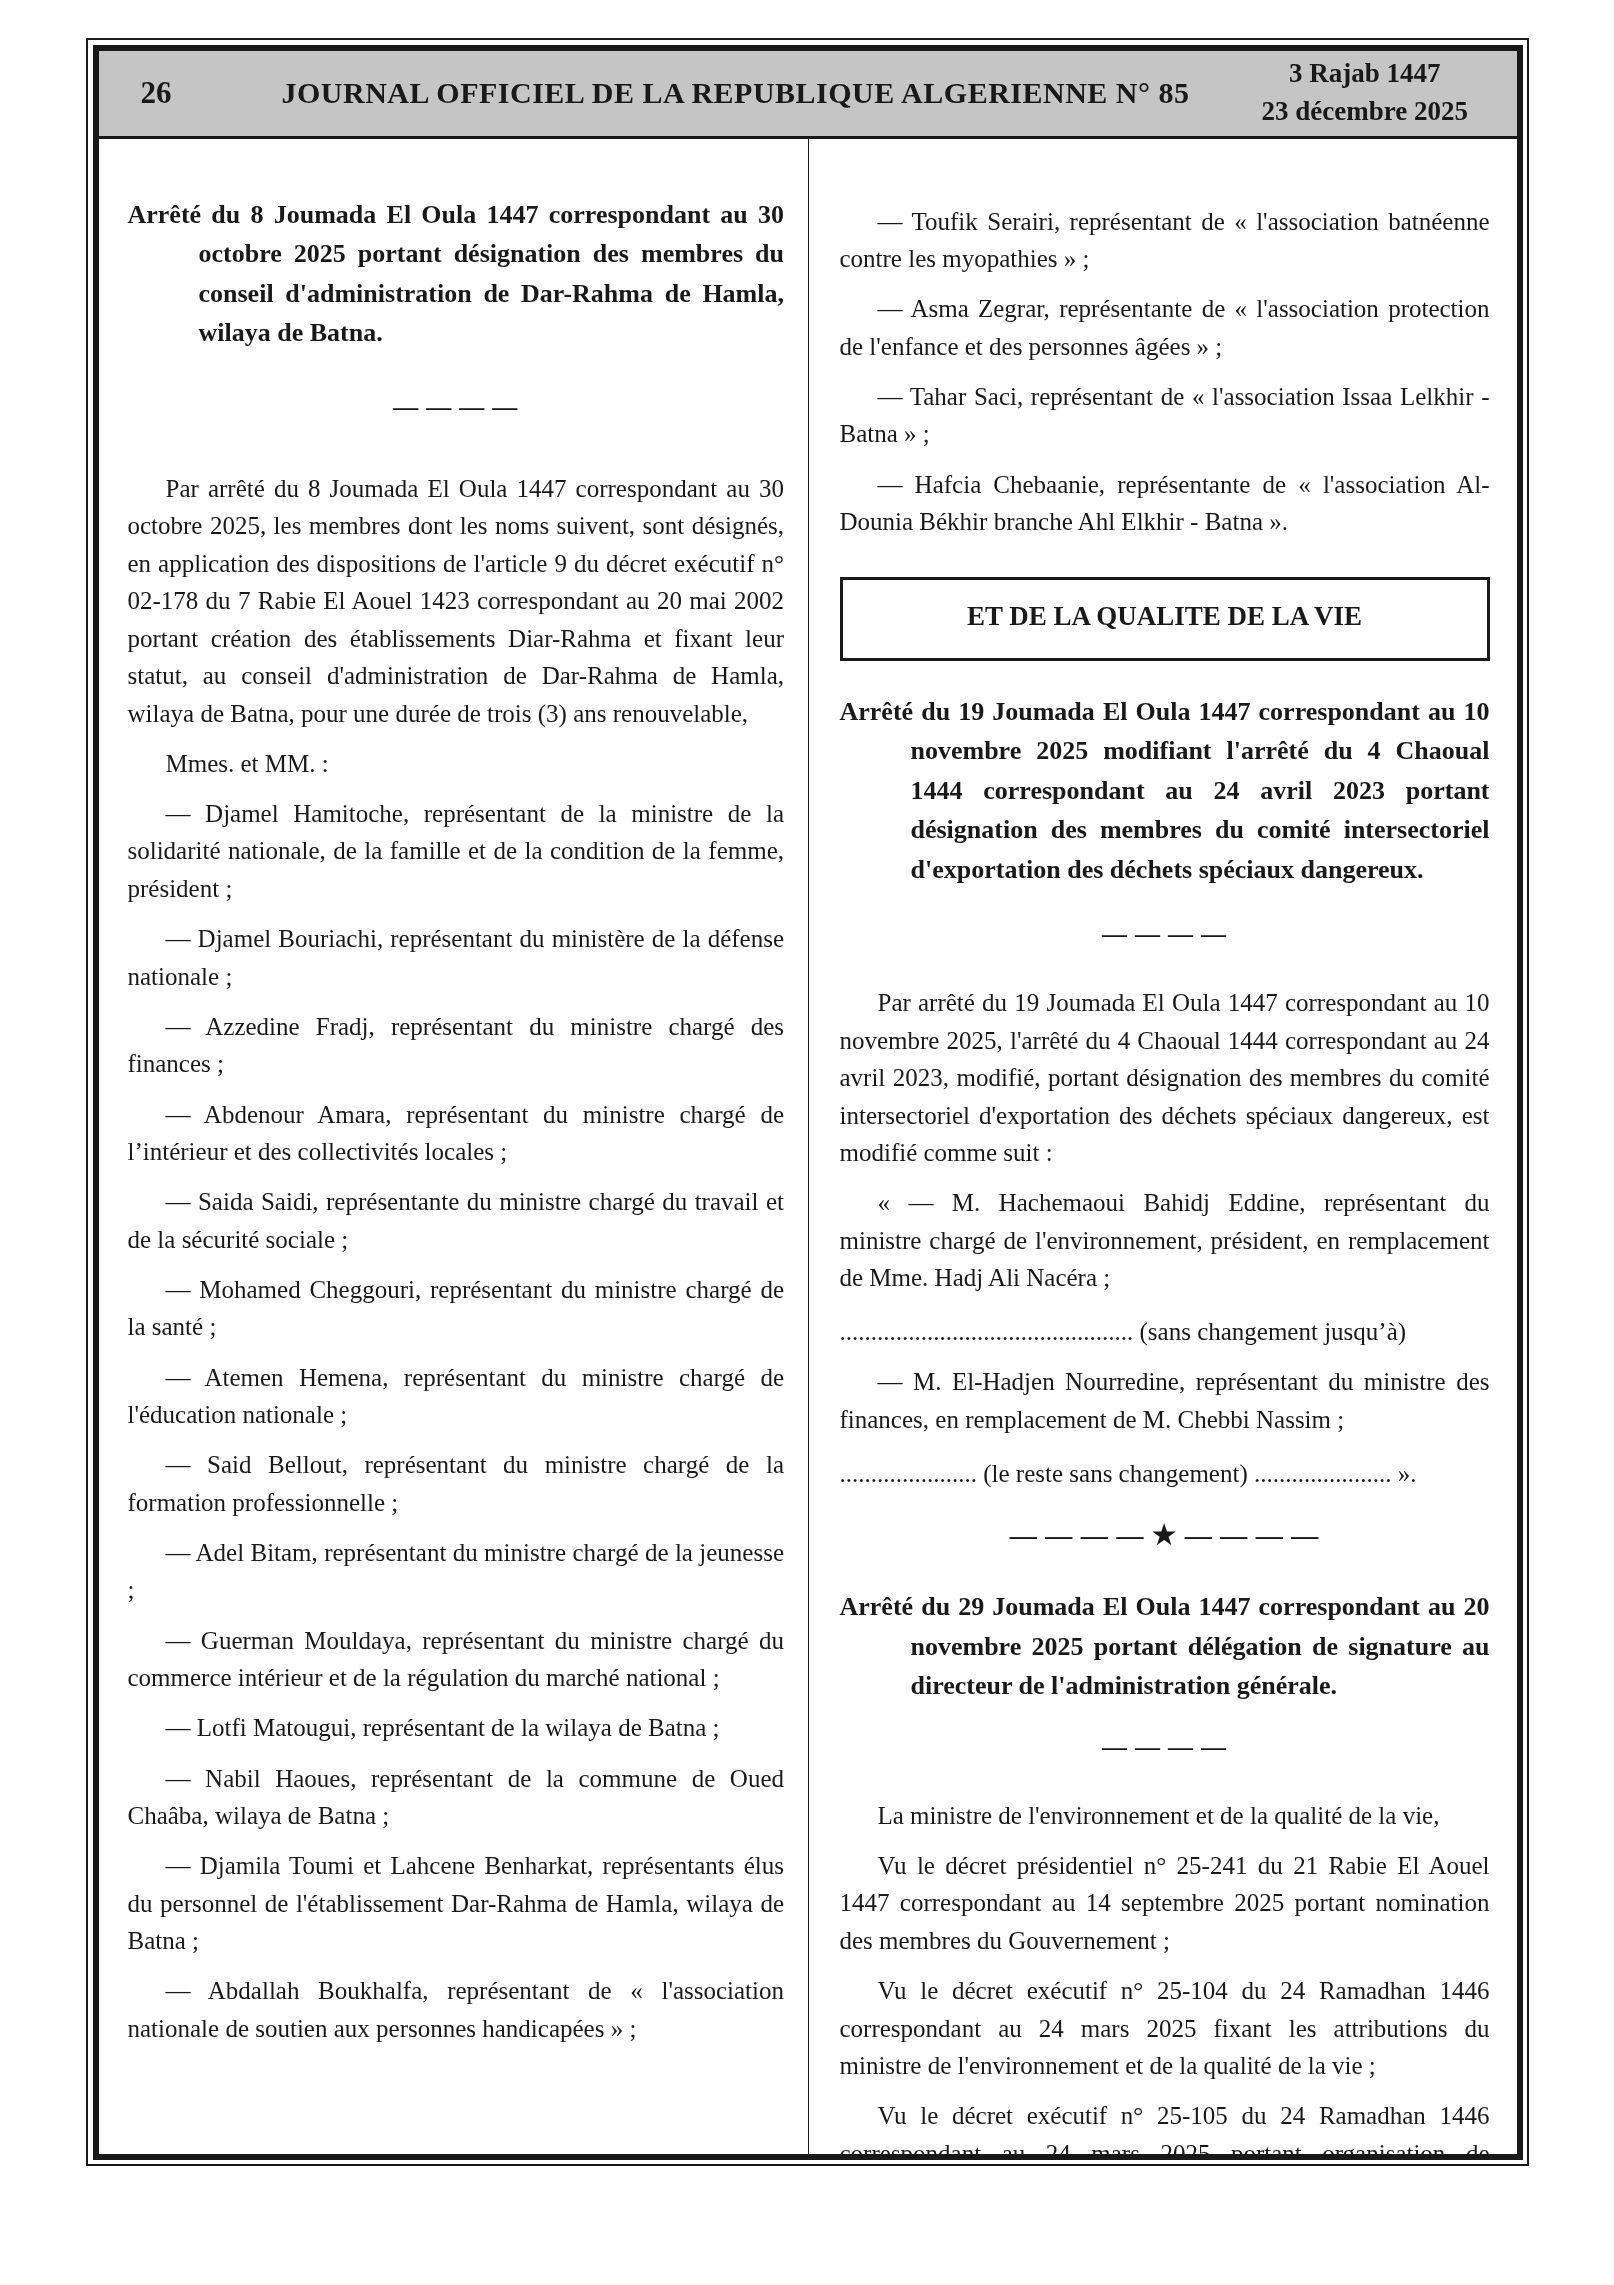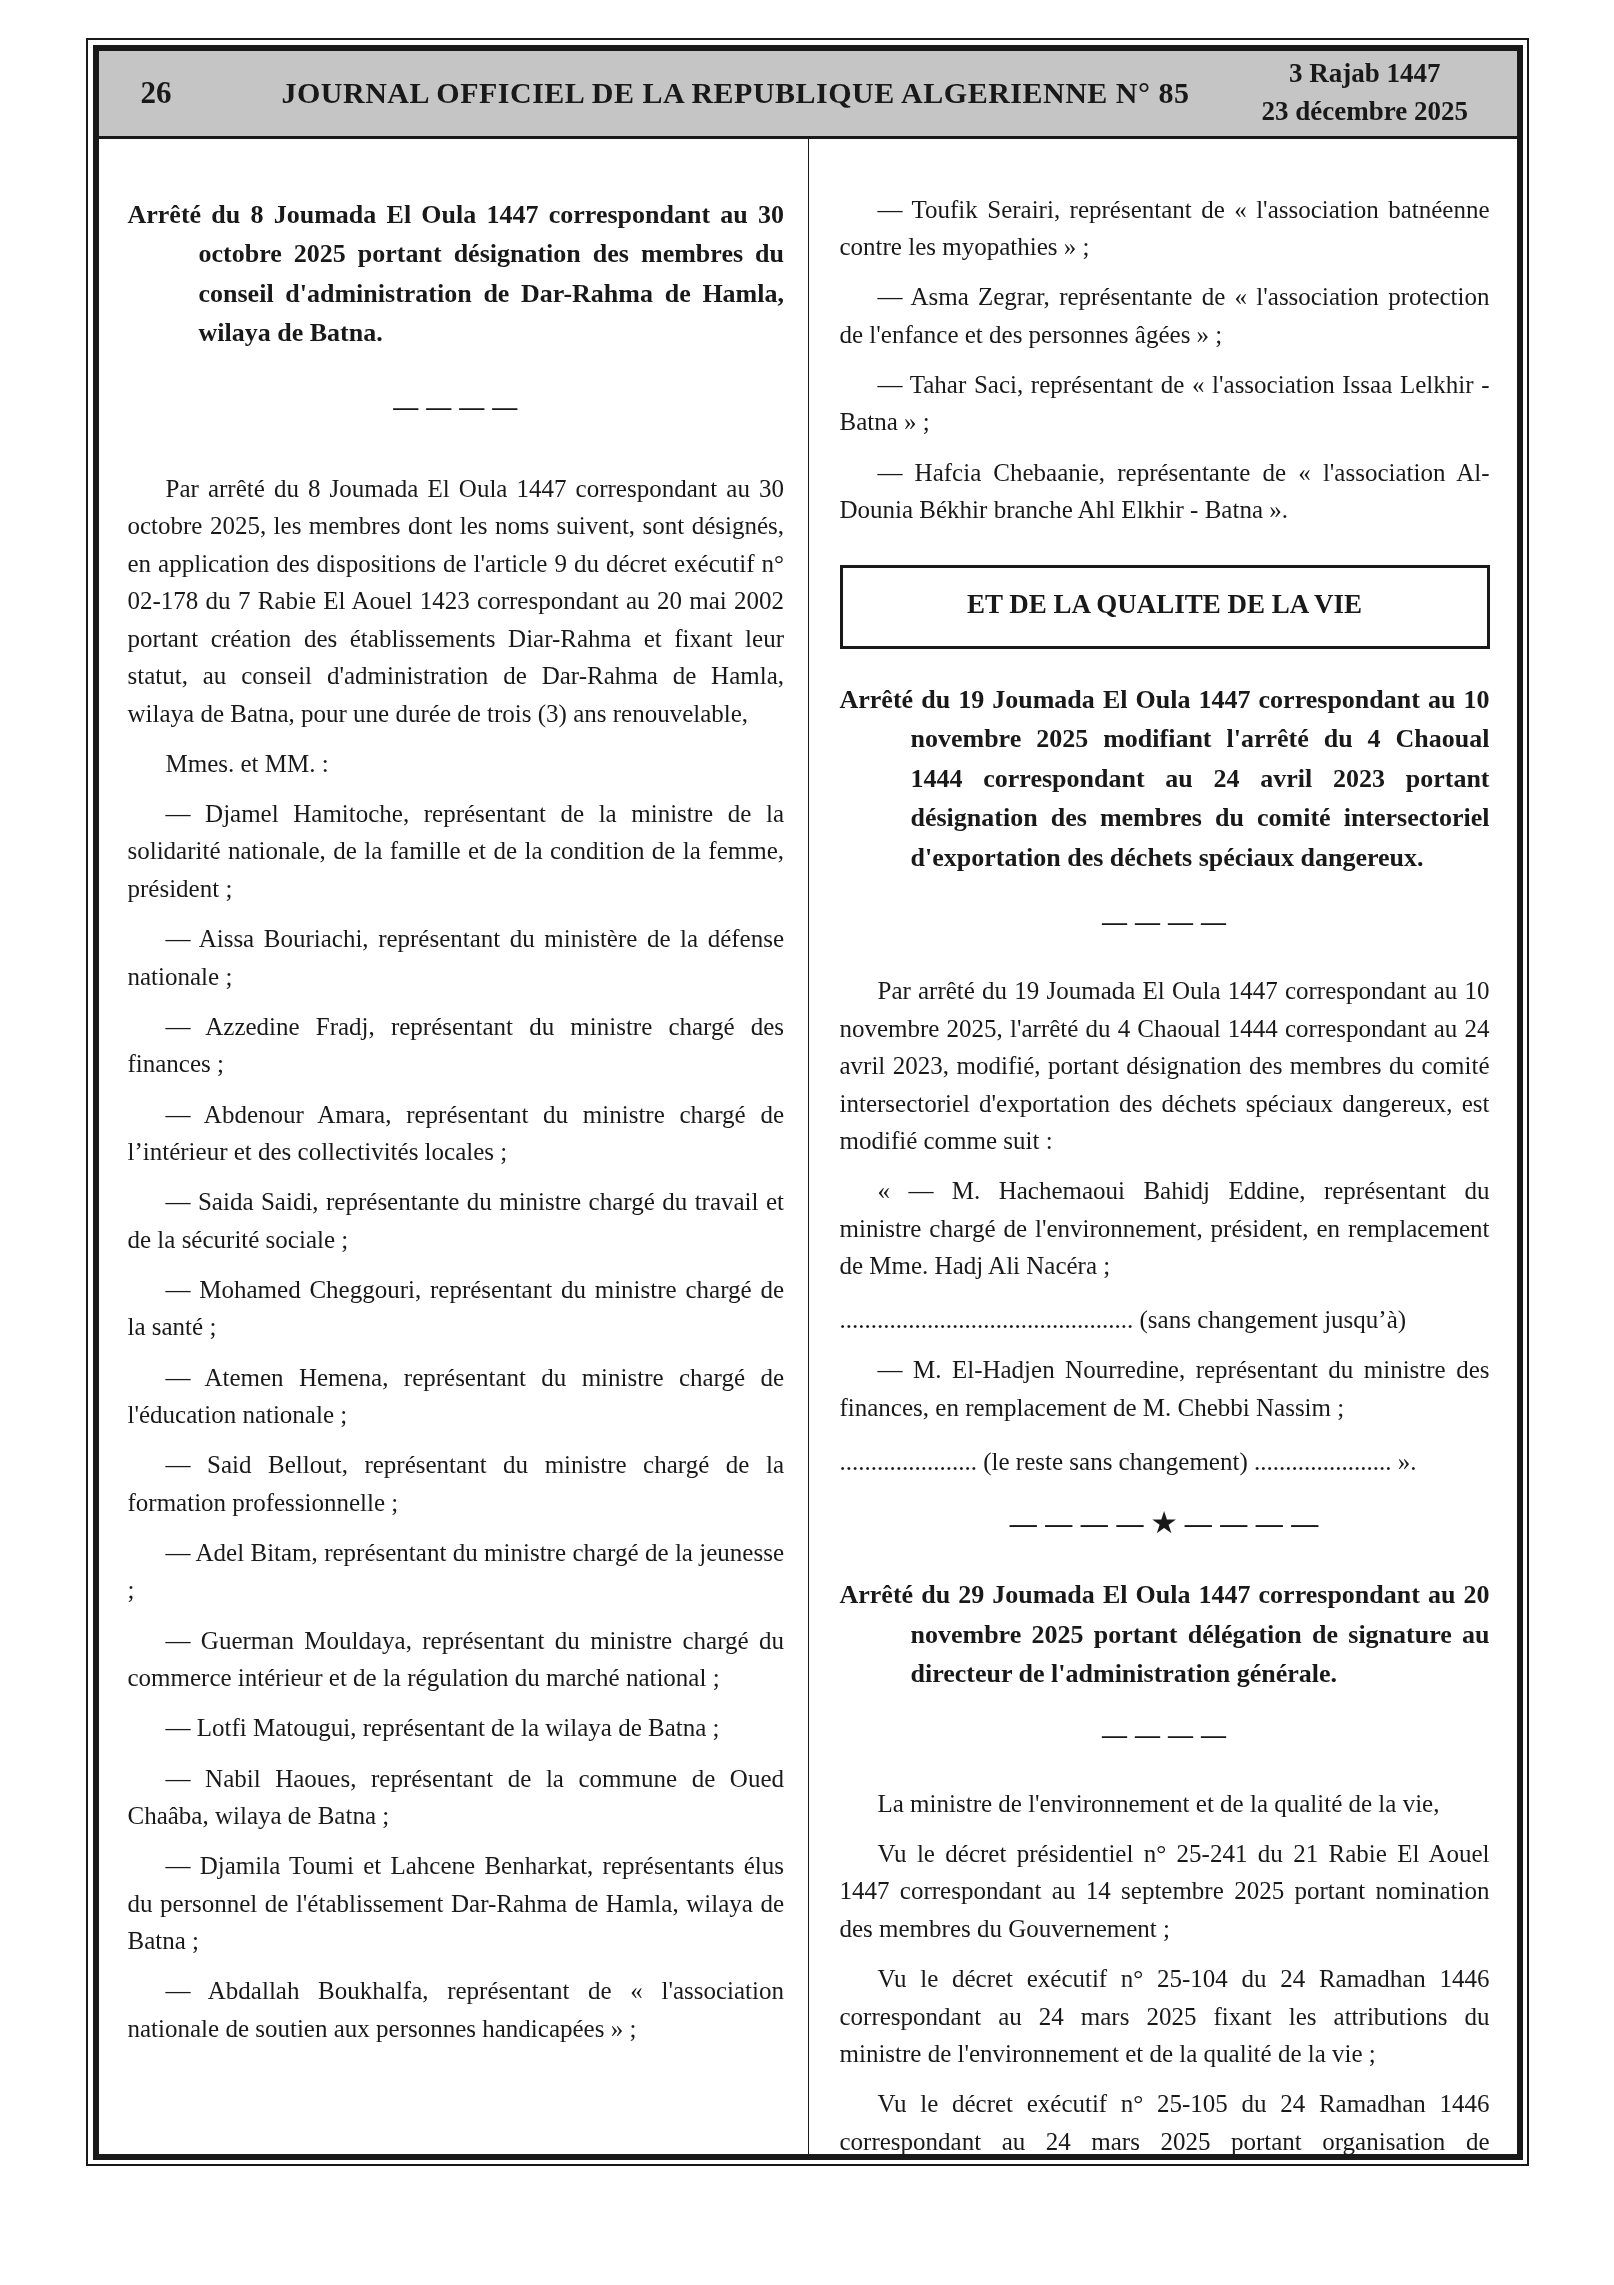--- a/index.html
+++ b/index.html
@@ -138,37 +138,37 @@
       </header>
 
       <div class="columns">
 
         <section class="col col-left">
           <h2 class="art-heading">Arrêté du 8 Joumada El Oula 1447 correspondant au 30 octobre 2025 portant désignation des membres du conseil d'administration de Dar-Rahma de Hamla, wilaya de Batna.</h2>
           <div class="sep">— — — —</div>
           <p class="body indent">Par arrêté du 8 Joumada El Oula 1447 correspondant au 30 octobre 2025, les membres dont les noms suivent, sont désignés, en application des dispositions de l'article 9 du décret exécutif n° 02-178 du 7 Rabie El Aouel 1423 correspondant au 20 mai 2002 portant création des établissements Diar-Rahma et fixant leur statut, au conseil d'administration de Dar-Rahma de Hamla, wilaya de Batna, pour une durée de trois (3) ans renouvelable,</p>
           <p class="body indent">Mmes. et MM. :</p>
           <p class="body indent">— Djamel Hamitoche, représentant de la ministre de la solidarité nationale, de la famille et de la condition de la femme, président ;</p>
-          <p class="body indent">— Aissa Bouriachi, représentant du ministère de la défense nationale ;</p>
+          <p class="body indent">— Djamel Bouriachi, représentant du ministère de la défense nationale ;</p>
           <p class="body indent">— Azzedine Fradj, représentant du ministre chargé des finances ;</p>
           <p class="body indent">— Abdenour Amara, représentant du ministre chargé de l’intérieur et des collectivités locales ;</p>
           <p class="body indent">— Saida Saidi, représentante du ministre chargé du travail et de la sécurité sociale ;</p>
           <p class="body indent">— Mohamed Cheggouri, représentant du ministre chargé de la santé ;</p>
           <p class="body indent">— Atemen Hemena, représentant du ministre chargé de l'éducation nationale ;</p>
           <p class="body indent">— Said Bellout, représentant du ministre chargé de la formation professionnelle ;</p>
           <p class="body indent">— Adel Bitam, représentant du ministre chargé de la jeunesse ;</p>
           <p class="body indent">— Guerman Mouldaya, représentant du ministre chargé du commerce intérieur et de la régulation du marché national ;</p>
           <p class="body indent">— Lotfi Matougui, représentant de la wilaya de Batna ;</p>
           <p class="body indent">— Nabil Haoues, représentant de la commune de Oued Chaâba, wilaya de Batna ;</p>
           <p class="body indent">— Djamila Toumi et Lahcene Benharkat, représentants élus du personnel de l'établissement Dar-Rahma de Hamla, wilaya de Batna ;</p>
           <p class="body indent">— Abdallah Boukhalfa, représentant de « l'association nationale de soutien aux personnes handicapées » ;</p>
         </section>
 
         <section class="col col-right">
-          <p class="body indent" style="margin-top:0;">— Toufik Serairi, représentant de « l'association batnéenne contre les myopathies » ;</p>
+          <p class="body indent" style="margin-top:12px;">— Toufik Serairi, représentant de « l'association batnéenne contre les myopathies » ;</p>
           <p class="body indent">— Asma Zegrar, représentante de « l'association protection de l'enfance et des personnes âgées » ;</p>
           <p class="body indent">— Tahar Saci, représentant de « l'association Issaa Lelkhir - Batna » ;</p>
           <p class="body indent">— Hafcia Chebaanie, représentante de « l'association Al-Dounia Békhir branche Ahl Elkhir - Batna ».</p>
 
           <div class="ministry-box">
             <div>ET DE LA QUALITE DE LA VIE</div>
           </div>
 
           <h2 class="art-heading">Arrêté du 19 Joumada El Oula 1447 correspondant au 10 novembre 2025 modifiant l'arrêté du 4 Chaoual 1444 correspondant au 24 avril 2023 portant désignation des membres du comité intersectoriel d'exportation des déchets spéciaux dangereux.</h2>
           <div class="sep" style="margin:31px 0 36px 0;">— — — —</div>

